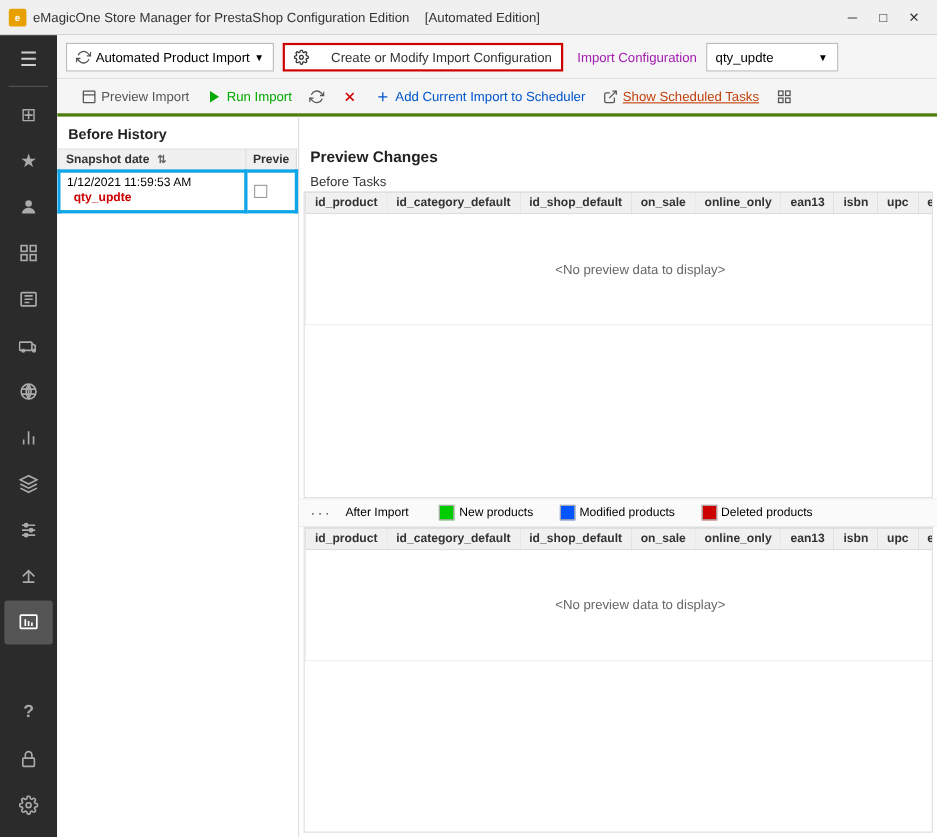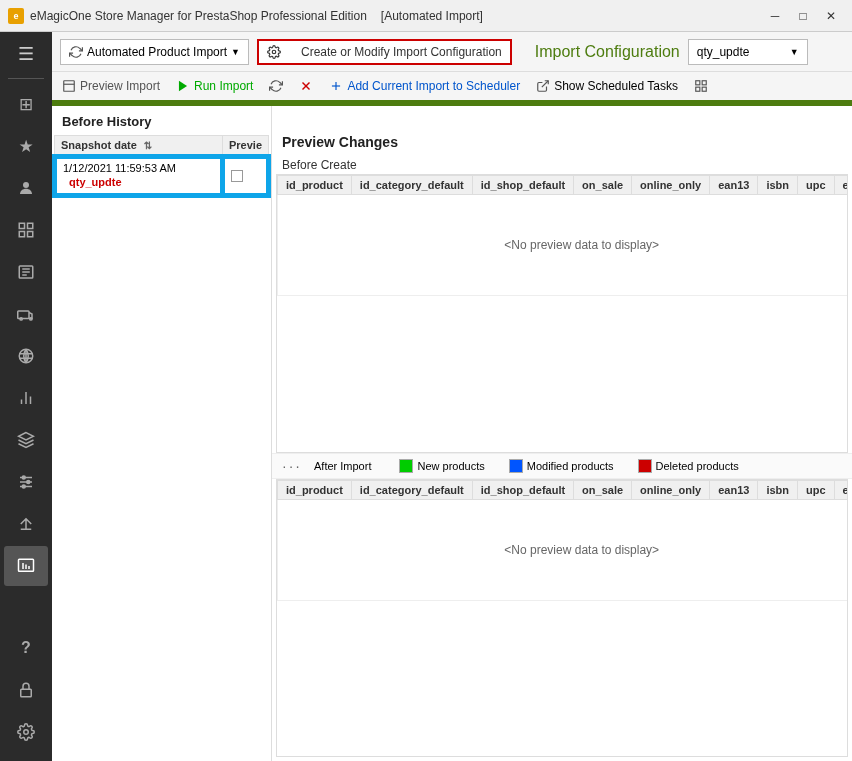--- a/index.html
+++ b/index.html
@@ -107,42 +107,42 @@
       font-size: 12px;
       cursor: pointer;
       height: 26px;
       min-width: 120px;
     }
 
     
     .toolbar-row2 {
       display: flex;
       align-items: center;
-      padding: 4px 4px;
+      padding: 4px 16px;
       background: #f5f5f5;
-      border-bottom: 6px solid #4d7c0f;
+      border-bottom: 3px solid #4d7c0f;
       gap: 4px;
       height: 34px;
     }
     .tool-btn {
       display: flex; align-items: center; gap: 4px;
       background: transparent;
       border: none;
       padding: 3px 6px;
       font-size: 12px;
       cursor: pointer;
       height: 26px;
       color: #333;
       border-radius: 2px;
     }
     .tool-btn.preview-icon { color: #555; }
     .tool-btn.run-icon { color: #00aa00; }
     .tool-btn.cancel-icon { color: #cc0000; }
     .tool-btn.add-icon { color: #0055cc; }
-    .tool-btn.show-icon { color: #000000; }
+    .tool-btn.show-icon { color: #c2410c; text-decoration: underline; }
 
     
     .two-panel { display: flex; flex: 1; overflow: hidden; }
 
     
     .left-panel {
       width: 220px;
       border-right: 1px solid #ddd;
       display: flex;
       flex-direction: column;
@@ -157,21 +157,21 @@
     .history-table { width: 100%; border-collapse: collapse; font-size: 11px; }
     .history-table th {
       background: #f0f0f0;
       border: 1px solid #ddd;
       padding: 3px 6px;
       text-align: left;
       font-size: 11px;
       color: #333;
     }
     .history-table td {
-      border: 5px solid #0ea5e9;
+      border: 3px solid #0ea5e9;
       padding: 3px 6px;
       font-size: 11px;
     }
     .history-table .sort-icon { font-size: 10px; color: #666; margin-left: 4px; }
     .history-row td { background: #fff; }
     .qty-updte { color: #cc0000; font-weight: bold; font-size: 11px; padding: 2px 6px; }
     .checkbox-cell { text-align: center; }
     .check-box { width: 12px; height: 12px; border: 1px solid #999; background: white; }
 
     
@@ -222,22 +222,22 @@
     ::-webkit-scrollbar { width: 8px; height: 8px; }
     ::-webkit-scrollbar-track { background: #f1f1f1; }
     ::-webkit-scrollbar-thumb { background: #ccc; border-radius: 4px; }
   </style>
 </head>
 <body>
 
 <div class="title-bar">
   <div class="title-bar-left">
     <div class="app-icon">e</div>
-    <span>eMagicOne Store Manager for PrestaShop Professional Edition</span>
-    <span style="margin-left:8px;">[Automated Import]</span>
+    <span>eMagicOne Store Manager for PrestaShop Configuration Edition</span>
+    <span style="margin-left:8px;">[Automated Edition]</span>
   </div>
   <div class="title-bar-controls">
     <button class="title-bar-btn">─</button>
     <button class="title-bar-btn">□</button>
     <button class="title-bar-btn close">✕</button>
   </div>
 </div>
 
 <div class="main-container">
 
@@ -356,21 +356,21 @@
       </button>
 
       <button class="config-btn">
         <svg width="14" height="14" viewBox="0 0 24 24" fill="none" stroke="#333" stroke-width="2">
             <circle cx="12" cy="12" r="3"></circle>
             <path d="M19.4 15a1.65 1.65 0 00.33 1.82l.06.06a2 2 0 010 2.83 2 2 0 01-2.83 0l-.06-.06a1.65 1.65 0 00-1.82-.33 1.65 1.65 0 00-1 1.51V21a2 2 0 01-4 0v-.09A1.65 1.65 0 009 19.4a1.65 1.65 0 00-1.82.33l-.06.06a2 2 0 01-2.83-2.83l.06-.06A1.65 1.65 0 004.68 15a1.65 1.65 0 00-1.51-1H3a2 2 0 010-4h.09A1.65 1.65 0 004.6 9a1.65 1.65 0 00-.33-1.82l-.06-.06a2 2 0 012.83-2.83l.06.06A1.65 1.65 0 009 4.68a1.65 1.65 0 001-1.51V3a2 2 0 014 0v.09a1.65 1.65 0 001 1.51 1.65 1.65 0 001.82-.33l.06-.06a2 2 0 012.83 2.83l-.06.06A1.65 1.65 0 0019.4 9a1.65 1.65 0 001.51 1H21a2 2 0 010 4h-.09a1.65 1.65 0 00-1.51 1z"></path>
           </svg>
         <span>Create or Modify Import Configuration</span>
       </button>
 
-      <span style="font-size:16px;color:#4d7c0f;margin-left:15px;">Import Configuration</span>
+      <span style="font-size:12px;color:#a21caf;margin-left:5px;">Import Configuration</span>
 
       <button class="config-name-dropdown">
         <span>qty_updte</span>
         <span class="dropdown-arrow">▼</span>
       </button>
     </div>
 
     <div class="toolbar-row2">
       <button class="tool-btn preview-icon">
         <svg width="14" height="14" viewBox="0 0 24 24" fill="none" stroke="#555" stroke-width="2">
@@ -451,21 +451,21 @@
             </tr>
           </tbody>
         </table>
 
         <div style="position:absolute;left:220px;top:32px;width:6px;height:100%;cursor:col-resize;z-index:10;"></div>
       </div>
 
       <div class="right-panel">
         <div class="preview-title">Preview Changes</div>
 
-        <div class="section-label">Before Create</div>
+        <div class="section-label">Before Tasks</div>
         <div class="data-table-container" style="height:230px;border:1px solid #ddd;margin:0 4px 0 4px;overflow:auto;">
           <table class="data-table">
             <thead>
               <tr>
                 <th>id_product</th>
                 <th>id_category_default</th>
                 <th>id_shop_default</th>
                 <th>on_sale</th>
                 <th>online_only</th>
                 <th>ean13</th>

